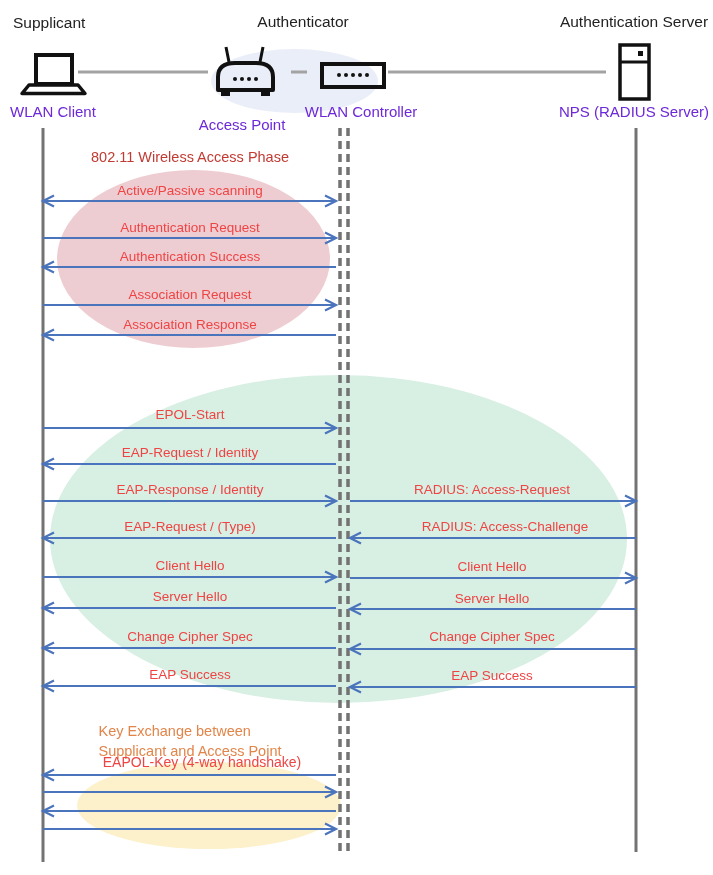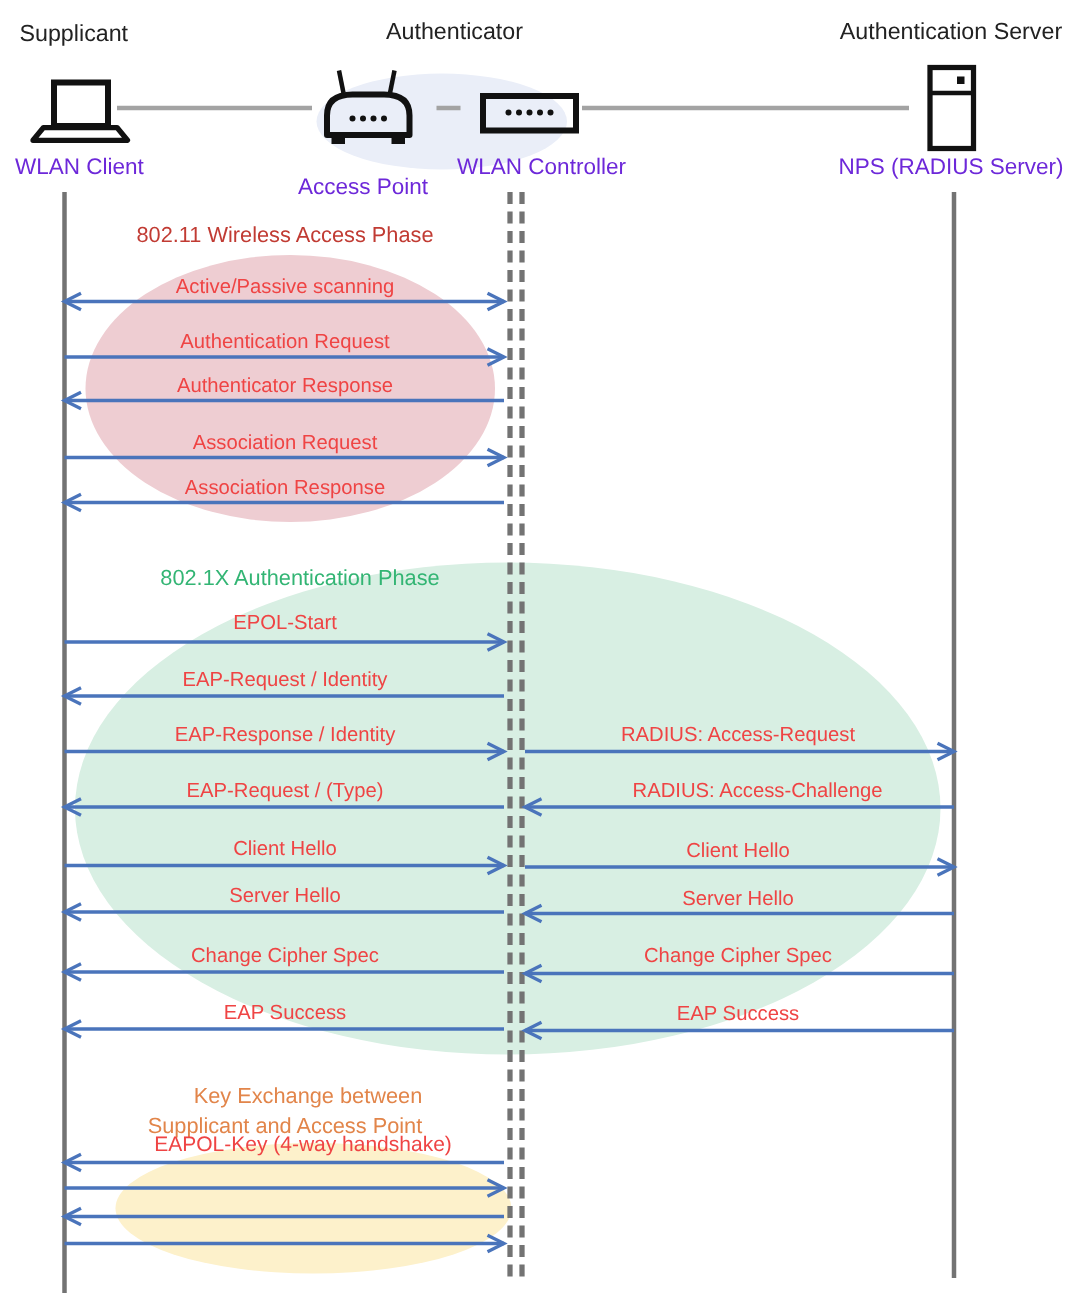--- a/index.html
+++ b/index.html
@@ -11,21 +11,21 @@
   .el-header{left:211px;top:49px;width:167px;height:64px;background:#eaeef8;}
   .el-phase1{left:57px;top:170px;width:273px;height:178px;background:#eecdd2;}
   .el-phase2{left:50px;top:375px;width:577px;height:328px;background:#d8efe3;}
   .el-phase3{left:77px;top:762px;width:264px;height:87px;background:#fdf1cb;}
   svg.layer{position:absolute;left:0;top:0;z-index:2;}
   .txt{position:absolute;z-index:3;white-space:nowrap;}
   .actor-role{font-size:15.5px;color:#222;}
   .actor-dev{font-size:15px;color:#6d28d9;}
   .ctr{transform:translateX(-50%);}
   .msg{font-size:13.5px;color:#ef4444;transform:translateX(-50%);}
-  .phase-title{font-size:14.5px;transform:translateX(-50%);text-align:right;line-height:20px;}
+  .phase-title{font-size:14.5px;transform:translateX(-50%);text-align:left;line-height:20px;}
   .t-red{color:#c13b33;}
   .t-green{color:#33b574;}
   .t-orange{color:#e2854a;}
 </style>
 </head>
 <body>
 
 <div class="stage">
 
   <div class="ellipse el-header"></div>
@@ -180,29 +180,28 @@
   <div class="txt actor-role" style="left:13px;top:14px;">Supplicant</div>
   <div class="txt actor-role ctr" style="left:303px;top:13px;">Authenticator</div>
   <div class="txt actor-role ctr" style="left:634px;top:13px;">Authentication Server</div>
 
   <div class="txt actor-dev" style="left:10px;top:103px;">WLAN Client</div>
   <div class="txt actor-dev ctr" style="left:242px;top:116px;">Access Point</div>
   <div class="txt actor-dev ctr" style="left:361px;top:103px;">WLAN Controller</div>
   <div class="txt actor-dev ctr" style="left:634px;top:103px;">NPS (RADIUS Server)</div>
 
   <div class="txt phase-title t-red" style="left:190px;top:147px;">802.11 Wireless Access Phase</div>
-  <div class="txt phase-title t-green" style="left:200px;top:376px;">802.1X Authentication Phase</div>
   <div class="txt phase-title t-orange" style="left:190px;top:721px;">
     <div>Key Exchange between</div>
     <div>Supplicant and Access Point</div>
   </div>
 
   <div class="txt msg" style="left:190px;top:183px;">Active/Passive scanning</div>
   <div class="txt msg" style="left:190px;top:220px;">Authentication Request</div>
-  <div class="txt msg" style="left:190px;top:249px;">Authenticator Response</div>
+  <div class="txt msg" style="left:190px;top:249px;">Authentication Success</div>
   <div class="txt msg" style="left:190px;top:287px;">Association Request</div>
   <div class="txt msg" style="left:190px;top:317px;">Association Response</div>
 
   <div class="txt msg" style="left:190px;top:407px;">EPOL-Start</div>
   <div class="txt msg" style="left:190px;top:445px;">EAP-Request / Identity</div>
   <div class="txt msg" style="left:190px;top:482px;">EAP-Response / Identity</div>
   <div class="txt msg" style="left:190px;top:519px;">EAP-Request / (Type)</div>
   <div class="txt msg" style="left:190px;top:558px;">Client Hello</div>
   <div class="txt msg" style="left:190px;top:589px;">Server Hello</div>
   <div class="txt msg" style="left:190px;top:629px;">Change Cipher Spec</div>

